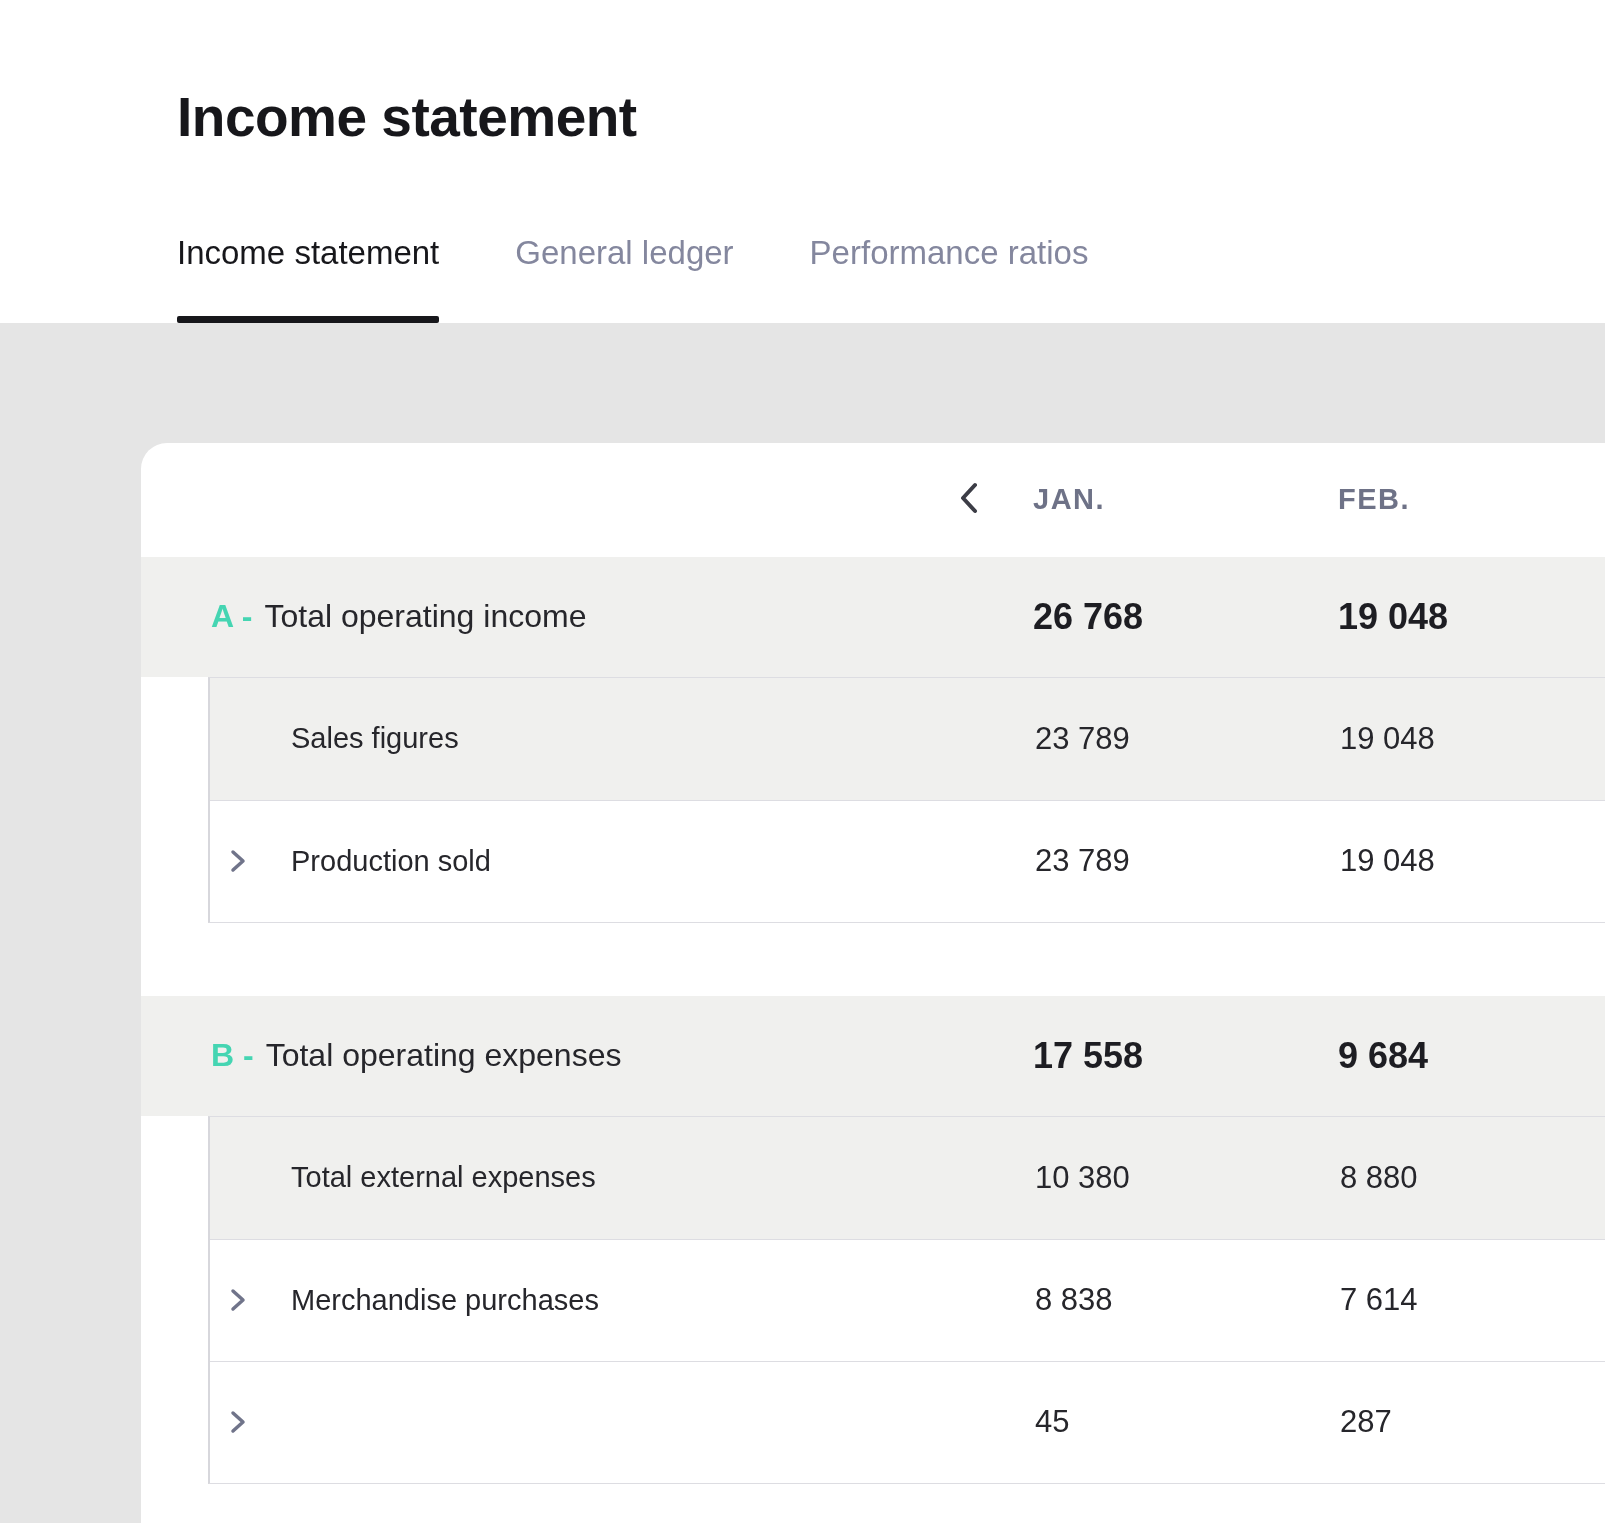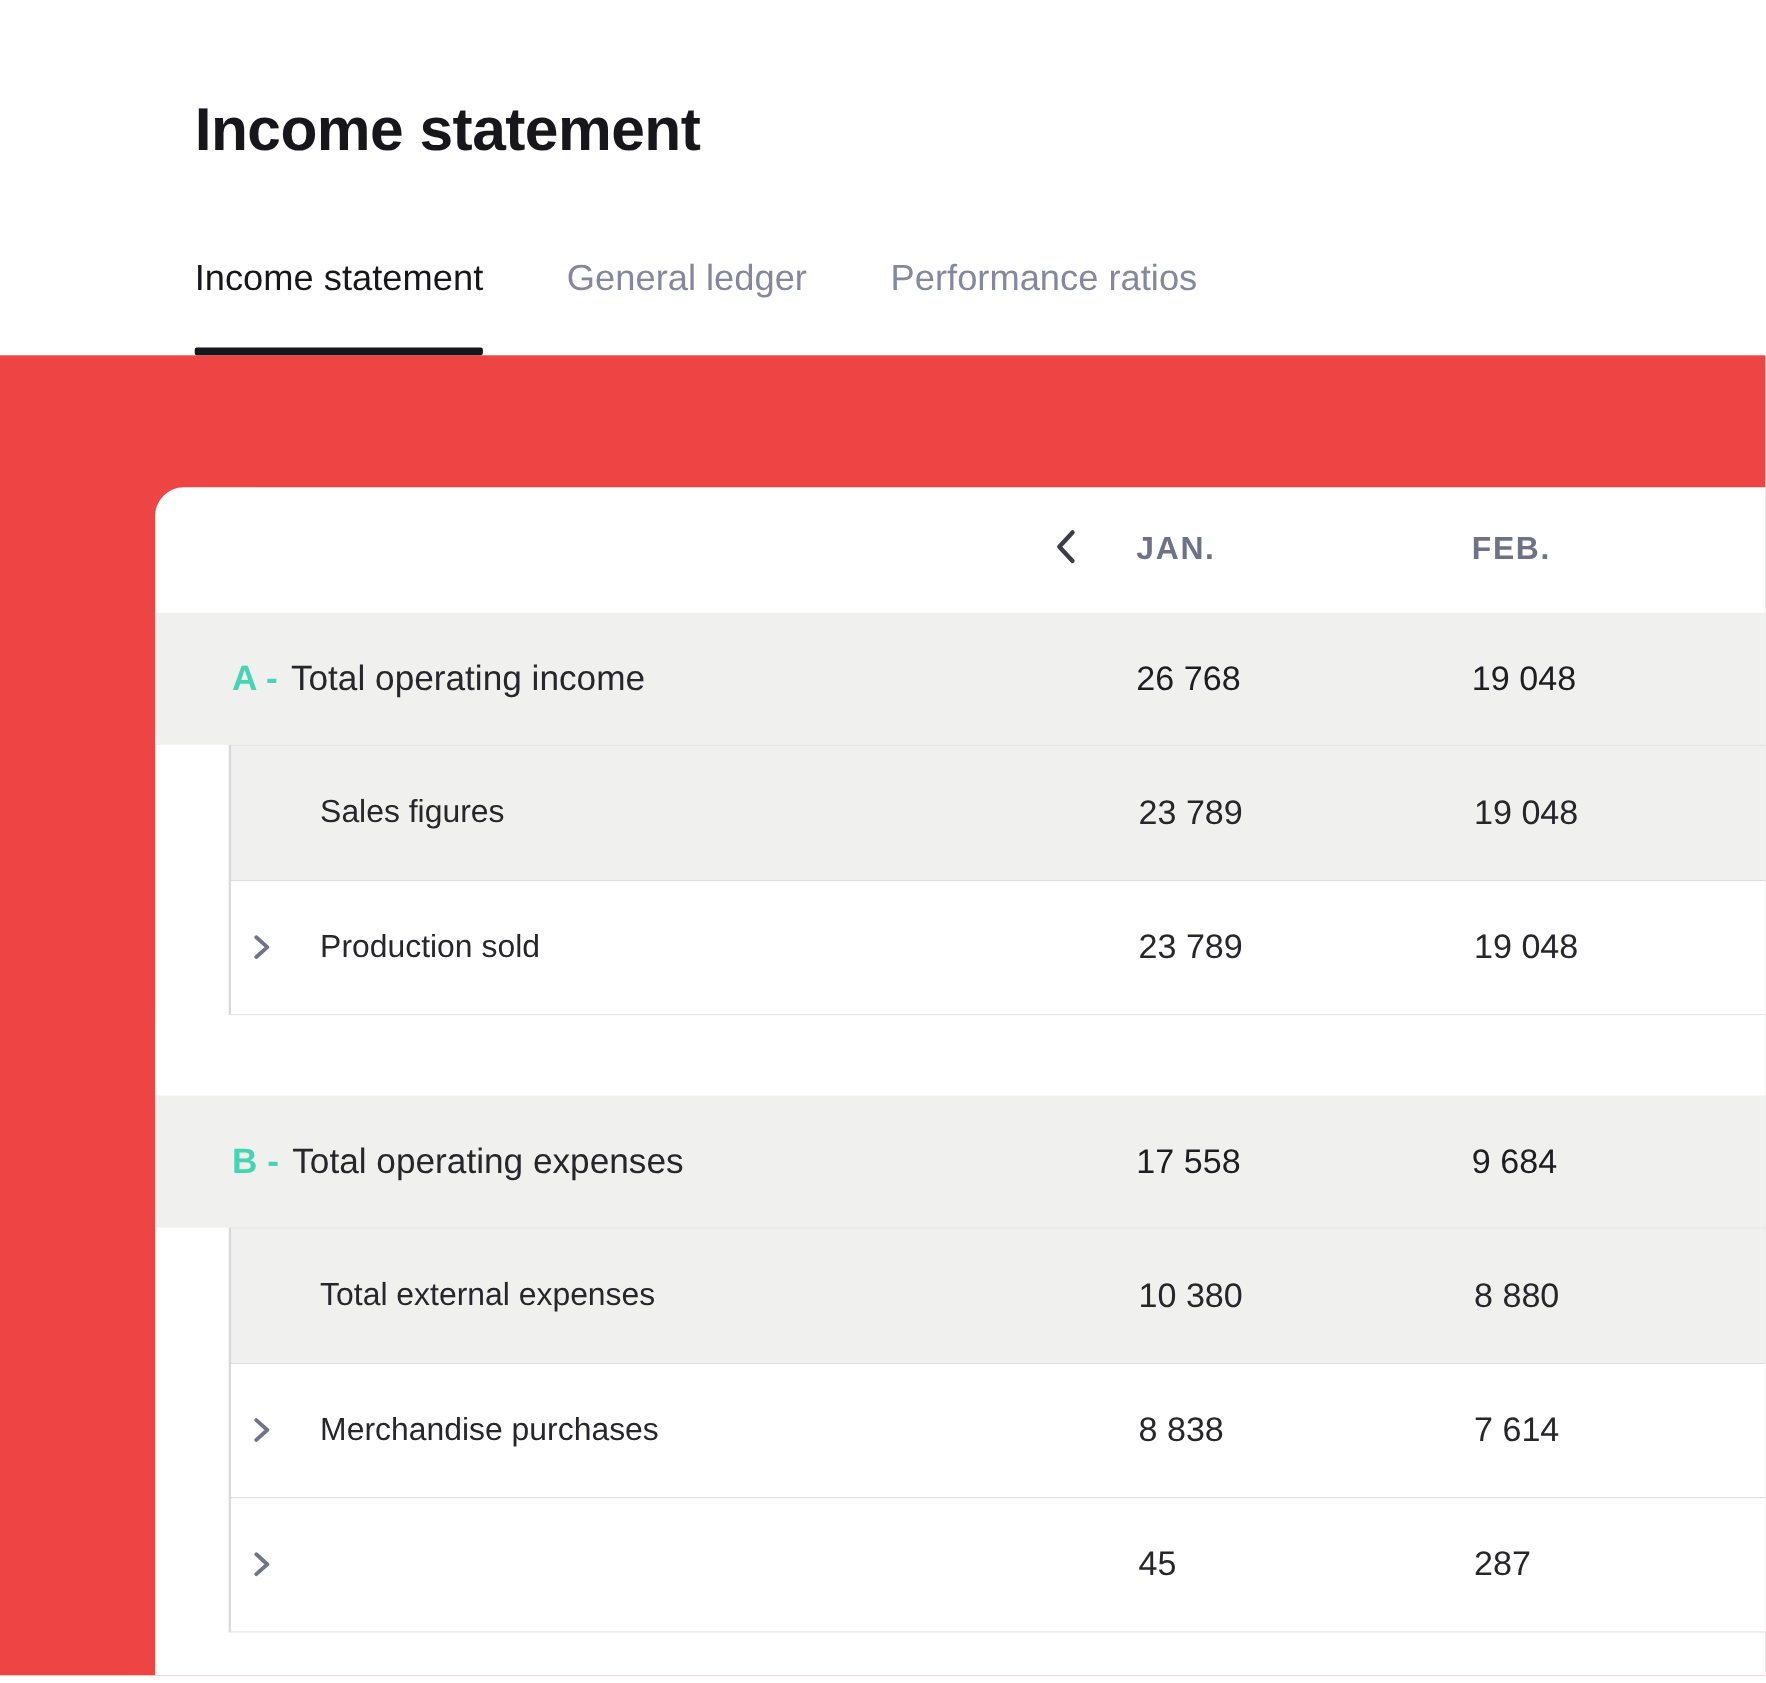--- a/index.html
+++ b/index.html
@@ -23,21 +23,21 @@
   .tab {
     font-size:33px; color:#84879e; line-height:1.2;
     padding-bottom:50px; position:relative; cursor:pointer;
   }
   .tab.active { color:#17171b; font-weight:500; }
   .tab.active::after {
     content:""; position:absolute; left:0; right:0; bottom:0;
     height:7px; background:#17171b; border-radius:2px;
   }
   
-  .page-body { background:#ef4444; height:1200px; padding-top:120px; }
+  .page-body { background:#e5e5e5; height:1200px; padding-top:120px; }
   .card {
     margin-left:141px; width:1530px; height:1080px;
     background:#ffffff; border-radius:26px 26px 0 0;
     overflow:hidden;
   }
   
   .col-heads { display:flex; align-items:center; height:114px; }
   .label-spacer {
     width:892px; display:flex; justify-content:flex-end;
     align-items:center; padding-right:44px;
@@ -51,21 +51,21 @@
     width:40px; height:46px; cursor:pointer;
   }
   .section-row {
     display:flex; align-items:center; height:120px; background:#f0f0ee;
   }
   .section-row .lbl {
     width:892px; padding-left:70px; font-size:32px; color:#26262b;
   }
   .letter { color:#45d5b2; font-weight:700; margin-right:12px; }
   .section-row .val {
-    width:305px; font-size:31px; font-weight:400; color:#1d1d22;
+    width:305px; font-size:36px; font-weight:700; color:#1d1d22;
   }
   .sub-block {
     margin-left:67px;
     border-left:2px solid #d7d7dc;
     border-top:1px solid #dddde2;
     border-bottom:1px solid #dddde2;
   }
   .sub-row { display:flex; align-items:center; height:122px; background:#ffffff; }
   .sub-row.shaded { background:#f0f0ee; }
   .sub-row + .sub-row { border-top:1px solid #dddde2; }

